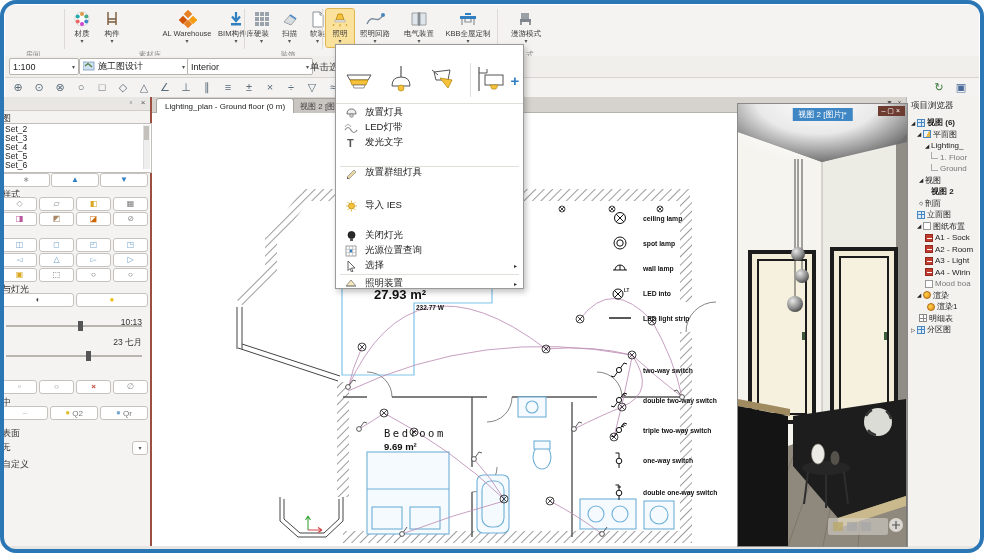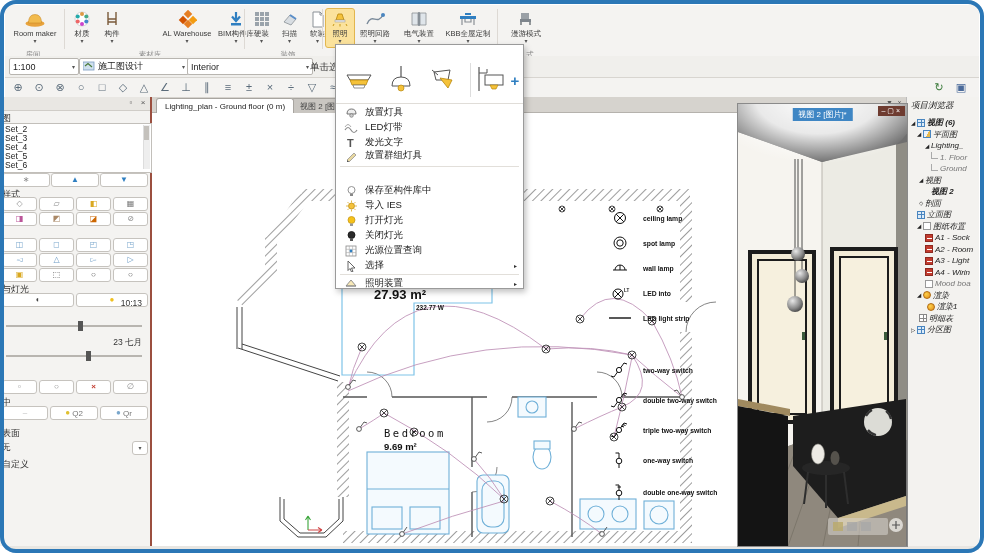--- a/index.html
+++ b/index.html
@@ -62,21 +62,21 @@
   .ld-item .mi{width:14px;height:13px;display:flex;align-items:center;justify-content:center;flex:none;}
   .ld-item .sub{margin-left:auto;margin-right:6px;font-size:6px;color:#333;}
   .ld-sep{position:absolute;left:4px;right:4px;height:1px;background:#e2dfda;}
 
   
   .rwin{position:absolute;left:737px;top:103px;width:169px;height:442px;border:1px solid #8a8a8a;background:#777;z-index:10;overflow:hidden;}
   .rtitle{position:absolute;left:50%;top:4px;transform:translateX(-50%);background:#3f86c4;color:#fff;font-size:8px;padding:1px 6px;white-space:nowrap;z-index:3;}
   .rbtns{position:absolute;right:2px;top:2px;background:#6e3b30;color:#fff;font-size:7px;padding:1px 3px;letter-spacing:2px;z-index:3;white-space:nowrap;}
 
   
-  .pbrowser{position:absolute;left:906px;top:97px;width:72px;height:449px;background:#f3f2ef;border-left:1px solid #bbb;z-index:5;overflow:hidden;font-style:italic;}
+  .pbrowser{position:absolute;left:906px;top:97px;width:72px;height:449px;background:#f3f2ef;border-left:1px solid #bbb;z-index:5;overflow:hidden;}
   .pb-title{position:absolute;left:4px;top:3px;font-size:8.5px;color:#222;white-space:nowrap;}
   .trow{position:absolute;left:0;right:0;height:11.5px;display:flex;align-items:center;font-size:8px;white-space:nowrap;overflow:hidden;color:#222;}
   .trow.b{font-weight:bold;}
   .trow.gray{color:#777;}
   .tarr{width:8px;font-size:5.5px;color:#222;text-align:center;flex:none;}
   .ti{display:inline-block;width:8px;height:8px;margin-right:2px;flex:none;box-sizing:border-box;}
   .ti-views{background-color:#dcebf8;border:1px solid #4a86c0;background-image:linear-gradient(#4a86c0,#4a86c0),linear-gradient(#4a86c0,#4a86c0);background-size:1px 100%,100% 1px;background-position:center,center;background-repeat:no-repeat;}
   .ti-plan{background:#eaf2fa;border:1px solid #4a86c0;background-image:linear-gradient(115deg,transparent 55%,#e8b84a 55%);}
   .ti-sheet{background:#c23b2e;border:1px solid #8e2a20;background-image:linear-gradient(#fff,#fff);background-size:6px 1px;background-position:1px 3px;background-repeat:no-repeat;}
   .ti-page{background:#fff;border:1px solid #999;}
@@ -85,30 +85,20 @@
   .tline{width:6px;height:6px;border-left:1px solid #aaa;border-bottom:1px solid #aaa;margin:0 2px 3px 2px;flex:none;}
 
   .statusbar{position:absolute;left:5px;right:5px;top:546px;height:4px;background:#e8e6e2;}
 </style>
 </head>
 <body>
 
 <div class="stage">
 
   <div class="ribbon">
-    <div class="rbtn" style="left:2px;width:54px">
-      <span class="ricon">
-          <svg width="22" height="18">
-            <ellipse cx="11" cy="13.5" rx="9.5" ry="3.2" fill="#e8a33d"></ellipse>
-            <path d="M4.5,13 Q4.5,4.5 11,4.5 Q17.5,4.5 17.5,13 Z" fill="#f2bb4e" stroke="#c98a26" stroke-width="0.6"></path>
-          </svg>
-        </span>
-      <span class="rlabel">Room maker</span>
-      <span class="rcaret">▾</span>
-    </div>
     <div class="rsep" style="left:59px"></div>
     <div class="rbtn" style="left:62px;width:28px">
       <span class="ricon">
           <svg width="18" height="18">
             <circle cx="9" cy="9" r="7" fill="#fff" stroke="#bbb" stroke-width="0.6"></circle>
             <circle cx="9" cy="4" r="2" fill="#d94"></circle>
             <circle cx="13.3" cy="6.5" r="2" fill="#4a8"></circle>
             <circle cx="13.3" cy="11.5" r="2" fill="#48c"></circle>
             <circle cx="9" cy="14" r="2" fill="#c4c"></circle>
             <circle cx="4.7" cy="11.5" r="2" fill="#e66"></circle>
@@ -388,21 +378,21 @@
         <span class="g" style="color:#555">○</span>
       </div>
 
     <div class="lsec" style="top:186px">与灯光</div>
     <div class="pb" style="left:2px;top:196px;width:70px">
         <span class="g" style="color:#444">◐</span>
       </div>
     <div class="pb" style="left:76px;top:196px;width:70px">
         <span class="g" style="color:#f0c020">●</span>
       </div>
-    <div class="rightnum" style="top:201px">10:13</div>
+    <div class="rightnum" style="top:220px">10:13</div>
     <div class="slider" style="top:228px">
         <div class="sthumb" style="left:72px"></div>
       </div>
     <div class="rightnum" style="top:240px">23 七月</div>
     <div class="slider" style="top:258px">
         <div class="sthumb" style="left:80px"></div>
       </div>
 
     <div class="pb" style="left:2px;top:283px;width:33px">
         <span class="g" style="color:#888">▫</span>
@@ -774,56 +764,38 @@
       <span>LED灯带</span>
     </div>
     <div class="ld-item" style="top:90px">
       <span class="mi">
           <svg width="12" height="12">
             <text x="2" y="10" font-size="11" font-weight="bold" fill="#555">T</text>
           </svg>
         </span>
       <span>发光文字</span>
     </div>
-    <div class="ld-item" style="top:103px">
+    <div class="ld-item" style="top:120px">
       <span class="mi">
           <svg width="13" height="12">
             <path d="M2,10 L9,3 L11,5 L4,12 Z" fill="#e8d8a0" stroke="#888" stroke-width="0.7"></path>
             <path d="M2,10 L2,12 L4,12" fill="#555"></path>
           </svg>
         </span>
       <span>放置群组灯具</span>
     </div>
     <div class="ld-sep" style="top:121px"></div>
-    <div class="ld-item" style="top:138px">
-      <span class="mi">
-          <svg width="13" height="12">
-            <circle cx="6.5" cy="5" r="3.5" fill="#fff" stroke="#888" stroke-width="0.9"></circle>
-            <rect x="5" y="8.5" width="3" height="2.5" fill="#888"></rect>
-          </svg>
-        </span>
-      <span>保存至构件库中</span>
-    </div>
     <div class="ld-item" style="top:153px">
       <span class="mi">
           <svg width="13" height="12">
             <circle cx="6.5" cy="6" r="3" fill="#f5c23a" stroke="#b8860b" stroke-width="0.7"></circle>
             <path d="M6.5,0.5 V2.5 M6.5,9.5 V11.5 M1,6 H3 M10,6 H12 M2.5,2 L4,3.5 M9,8.5 L10.5,10 M10.5,2 L9,3.5 M4,8.5 L2.5,10" stroke="#d9a820" stroke-width="0.8"></path>
           </svg>
         </span>
       <span>导入 IES</span>
-    </div>
-    <div class="ld-item" style="top:168px">
-      <span class="mi">
-          <svg width="13" height="12">
-            <circle cx="6.5" cy="5" r="3.5" fill="#f6c21a" stroke="#c99a1a" stroke-width="0.8"></circle>
-            <rect x="5" y="8.5" width="3" height="2.5" fill="#999"></rect>
-          </svg>
-        </span>
-      <span>打开灯光</span>
     </div>
     <div class="ld-item" style="top:183px">
       <span class="mi">
           <svg width="13" height="12">
             <circle cx="6.5" cy="5" r="3.5" fill="#2a2a2a" stroke="#111" stroke-width="0.8"></circle>
             <rect x="5" y="8.5" width="3" height="2.5" fill="#555"></rect>
           </svg>
         </span>
       <span>关闭灯光</span>
     </div>

